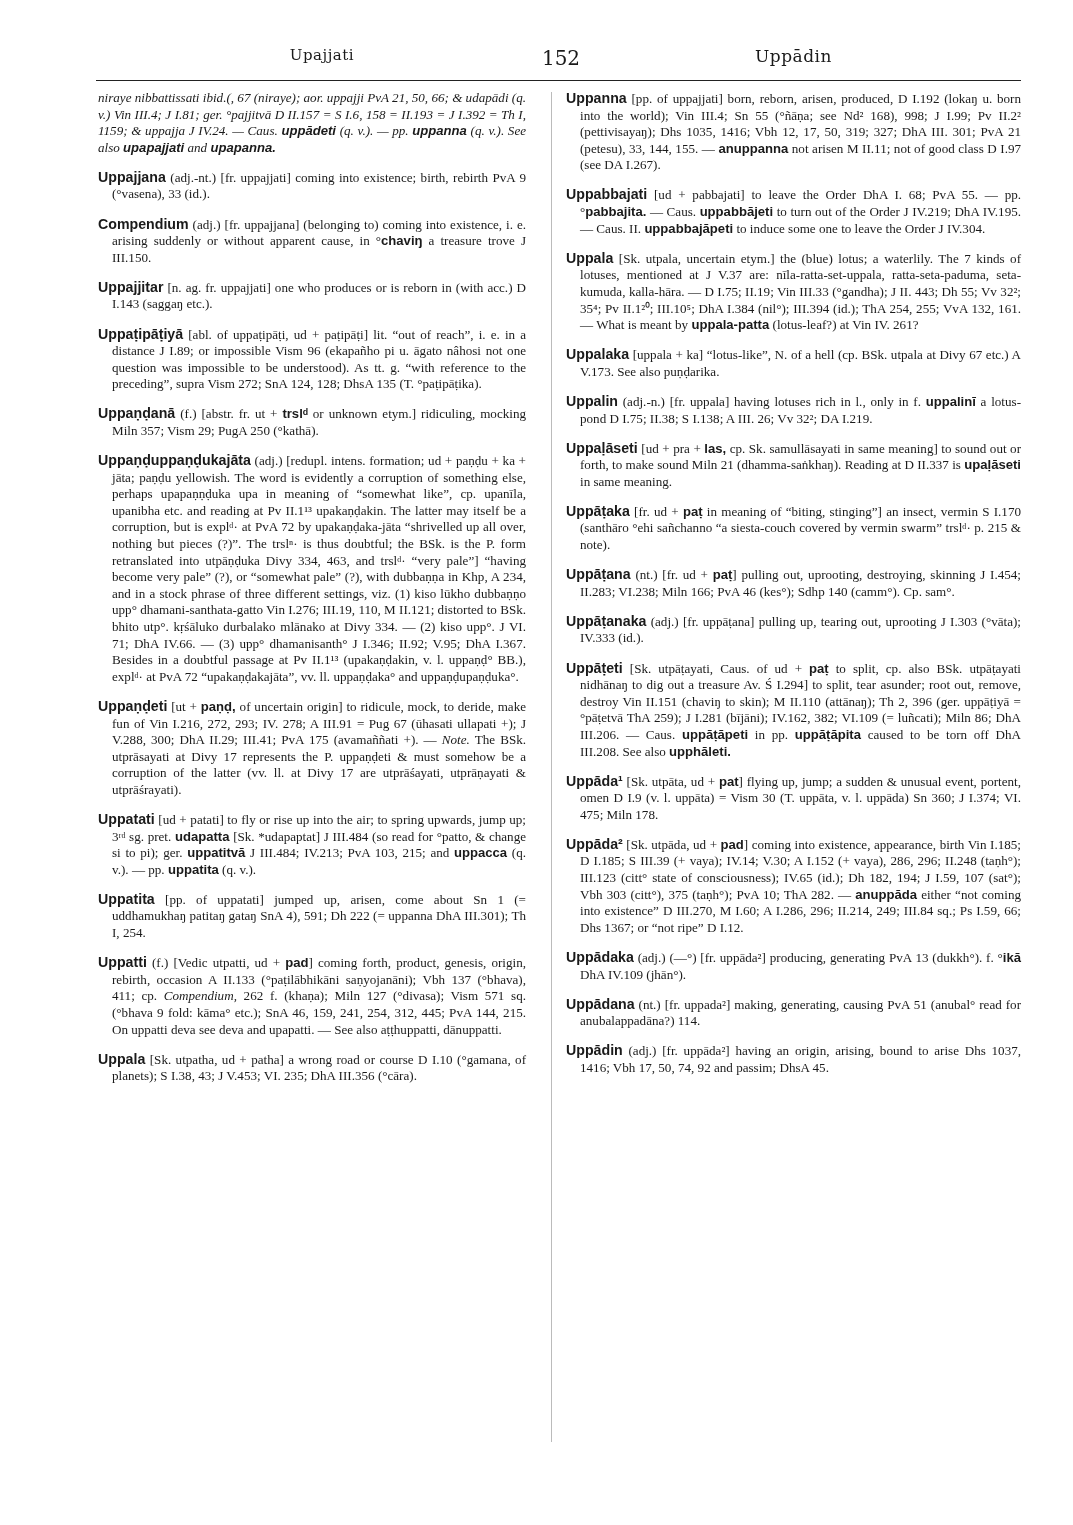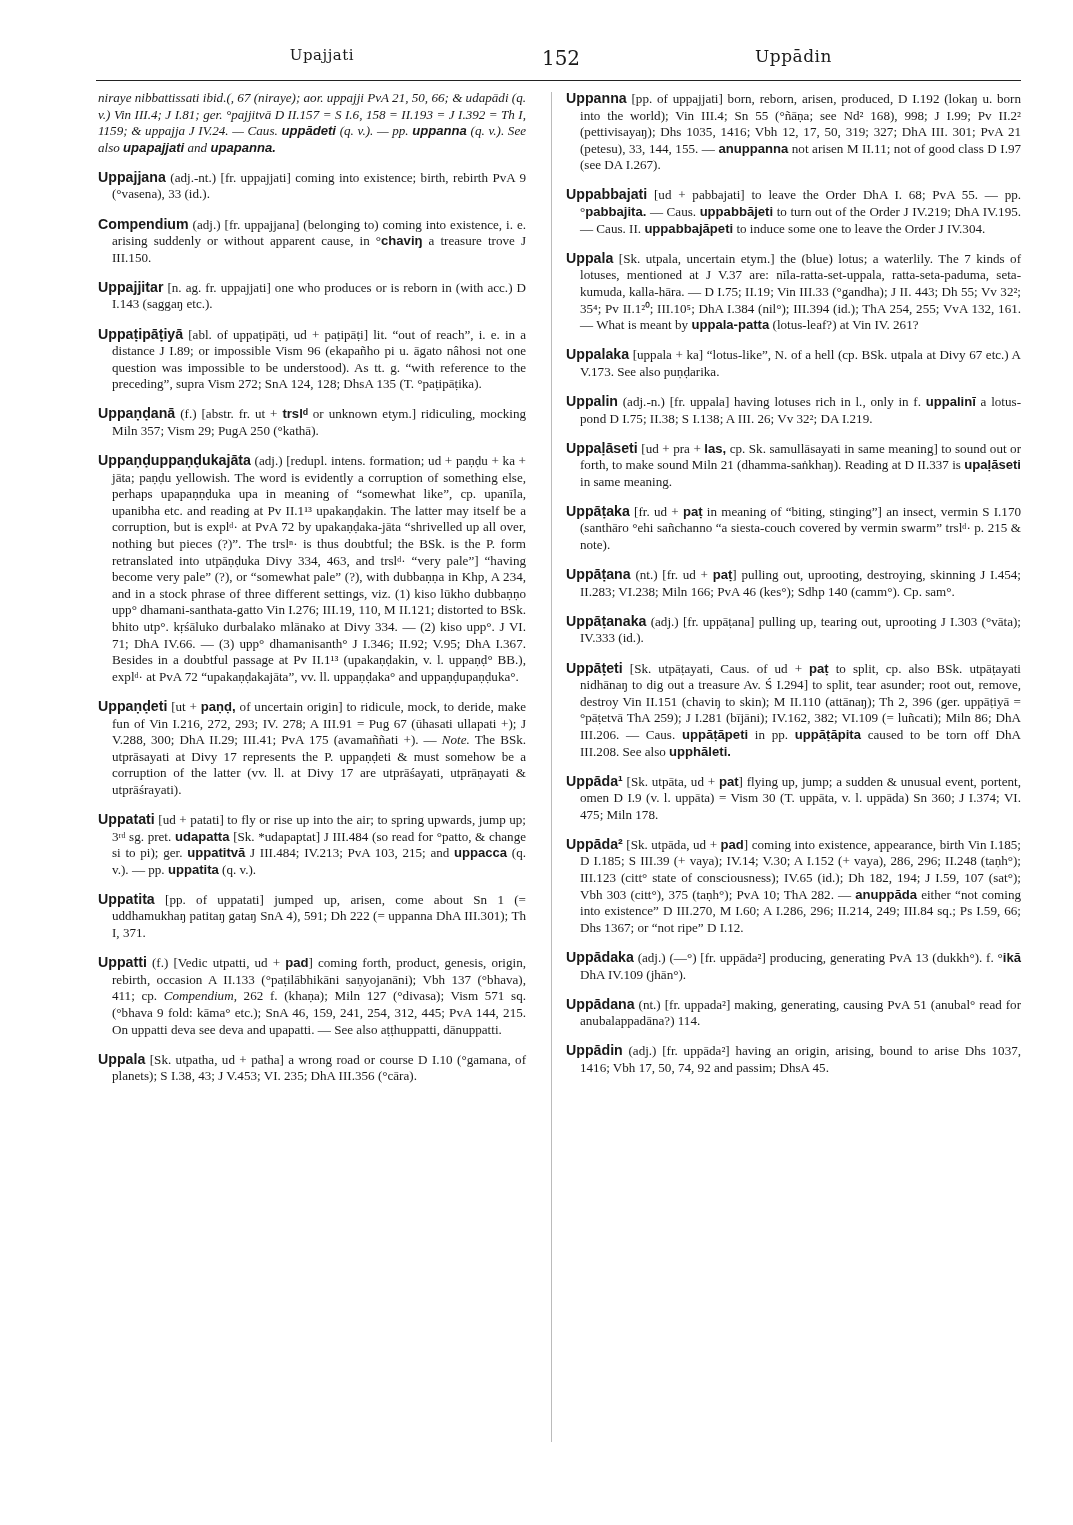--- a/index.html
+++ b/index.html
@@ -34,21 +34,21 @@
   <div class="col col-left" id="col-left">
       <p class="entry cont"><span>niraye nibbattissati ibid.(, 67 (niraye); aor. uppajji PvA 21, 50, 66; &amp; udapādi (q. v.) Vin III.4; J I.81; ger. °pajjitvā D II.157 = S I.6, 158 = II.193 = J I.392 = Th I, 1159; &amp; uppajja J IV.24. — Caus. </span><span class="b">uppādeti</span><span> (q. v.). — pp. </span><span class="b">uppanna</span><span> (q. v.). See also </span><span class="b">upapajjati</span><span> and </span><span class="b">upapanna.</span></p>
       <p class="entry"><span class="hw">Uppajjana</span><span> (adj.-nt.) [fr. uppajjati] coming into existence; birth, rebirth PvA 9 (°vasena), 33 (id.).</span></p>
       <p class="entry"><span class="hw">Compendium</span><span> (adj.) [fr. uppajjana] (belonging to) coming into existence, i. e. arising suddenly or without apparent cause, in °</span><span class="b">chaviŋ</span><span> a treasure trove J III.150.</span></p>
       <p class="entry"><span class="hw">Uppajjitar</span><span> [n. ag. fr. uppajjati] one who produces or is reborn in (with acc.) D I.143 (saggaŋ etc.).</span></p>
       <p class="entry"><span class="hw">Uppaṭipāṭiyā</span><span> [abl. of uppaṭipāṭi, ud + paṭipāṭi] lit. “out of reach”, i. e. in a distance J I.89; or impossible Vism 96 (ekapañho pi u. āgato nâhosi not one question was impossible to be understood). As tt. g. “with reference to the preceding”, supra Vism 272; SnA 124, 128; DhsA 135 (T. °paṭipāṭika).</span></p>
       <p class="entry"><span class="hw">Uppaṇḍanā</span><span> (f.) [abstr. fr. ut + </span><span class="b">trslᵈ</span><span> or unknown etym.] ridiculing, mocking Miln 357; Vism 29; PugA 250 (°kathā).</span></p>
       <p class="entry"><span class="hw">Uppaṇḍuppaṇḍukajāta</span><span> (adj.) [redupl. intens. formation; ud + paṇḍu + ka + jāta; paṇḍu yellowish. The word is evidently a corruption of something else, perhaps upapaṇṇḍuka upa in meaning of “somewhat like”, cp. upanīla, upanibha etc. and reading at Pv II.1¹³ upakaṇḍakin. The latter may itself be a corruption, but is explᵈ· at PvA 72 by upakaṇḍaka-jāta “shrivelled up all over, nothing but pieces (?)”. The trslⁿ· is thus doubtful; the BSk. is the P. form retranslated into utpāṇḍuka Divy 334, 463, and trslᵈ· “very pale”] “having become very pale” (?), or “somewhat pale” (?), with dubbaṇṇa in Khp, A 234, and in a stock phrase of three different settings, viz. (1) kiso lūkho dubbaṇṇo upp° dhamani-santhata-gatto Vin I.276; III.19, 110, M II.121; distorted to BSk. bhito utp°. kṛśāluko durbalako mlānako at Divy 334. — (2) kiso upp°. J VI. 71; DhA IV.66. — (3) upp° dhamanisanth° J I.346; II.92; V.95; DhA I.367. Besides in a doubtful passage at Pv II.1¹³ (upakaṇḍakin, v. l. uppaṇḍ° BB.), explᵈ· at PvA 72 “upakaṇḍakajāta”, vv. ll. uppaṇḍaka° and uppaṇḍupaṇḍuka°.</span></p>
       <p class="entry"><span class="hw">Uppaṇḍeti</span><span> [ut + </span><span class="b">paṇḍ,</span><span> of uncertain origin] to ridicule, mock, to deride, make fun of Vin I.216, 272, 293; IV. 278; A III.91 = Pug 67 (ūhasati ullapati +); J V.288, 300; DhA II.29; III.41; PvA 175 (avamaññati +). — </span><span class="i">Note.</span><span> The BSk. utprāsayati at Divy 17 represents the P. uppaṇḍeti &amp; must somehow be a corruption of the latter (vv. ll. at Divy 17 are utprāśayati, utprāṇayati &amp; utprāśrayati).</span></p>
       <p class="entry"><span class="hw">Uppatati</span><span> [ud + patati] to fly or rise up into the air; to spring upwards, jump up; 3ʳᵈ sg. pret. </span><span class="b">udapatta</span><span> [Sk. *udapaptat] J III.484 (so read for °patto, &amp; change si to pi); ger. </span><span class="b">uppatitvā</span><span> J III.484; IV.213; PvA 103, 215; and </span><span class="b">uppacca</span><span> (q. v.). — pp. </span><span class="b">uppatita</span><span> (q. v.).</span></p>
-      <p class="entry"><span class="hw">Uppatita</span><span> [pp. of uppatati] jumped up, arisen, come about Sn 1 (= uddhamukhaŋ patitaŋ gataŋ SnA 4), 591; Dh 222 (= uppanna DhA III.301); Th I, 371.</span></p>
+      <p class="entry"><span class="hw">Uppatita</span><span> [pp. of uppatati] jumped up, arisen, come about Sn 1 (= uddhamukhaŋ patitaŋ gataŋ SnA 4), 591; Dh 222 (= uppanna DhA III.301); Th I, 254.</span></p>
       <p class="entry"><span class="hw">Uppatti</span><span> (f.) [Vedic utpatti, ud + </span><span class="b">pad</span><span>] coming forth, product, genesis, origin, rebirth, occasion A II.133 (°paṭilābhikāni saṇyojanāni); Vbh 137 (°bhava), 411; cp. </span><span class="i">Compendium,</span><span> 262 f. (khaṇa); Miln 127 (°divasa); Vism 571 sq. (°bhava 9 fold: kāma° etc.); SnA 46, 159, 241, 254, 312, 445; PvA 144, 215. On uppatti deva see deva and upapatti. — See also aṭṭhuppatti, dānuppatti.</span></p>
       <p class="entry"><span class="hw">Uppala</span><span> [Sk. utpatha, ud + patha] a wrong road or course D I.10 (°gamana, of planets); S I.38, 43; J V.453; VI. 235; DhA III.356 (°cāra).</span></p>
     </div>
   <div class="divider"></div>
   <div class="col col-right" id="col-right">
       <p class="entry"><span class="hw">Uppanna</span><span> [pp. of uppajjati] born, reborn, arisen, produced, D I.192 (lokaŋ u. born into the world); Vin III.4; Sn 55 (°ñāṇa; see Nd² 168), 998; J I.99; Pv II.2² (pettivisayaŋ); Dhs 1035, 1416; Vbh 12, 17, 50, 319; 327; DhA III. 301; PvA 21 (petesu), 33, 144, 155. — </span><span class="b">anuppanna</span><span> not arisen M II.11; not of good class D I.97 (see DA I.267).</span></p>
       <p class="entry"><span class="hw">Uppabbajati</span><span> [ud + pabbajati] to leave the Order DhA I. 68; PvA 55. — pp. °</span><span class="b">pabbajita.</span><span> — Caus. </span><span class="b">uppabbājeti</span><span> to turn out of the Order J IV.219; DhA IV.195. — Caus. II. </span><span class="b">uppabbajāpeti</span><span> to induce some one to leave the Order J IV.304.</span></p>
       <p class="entry"><span class="hw">Uppala</span><span> [Sk. utpala, uncertain etym.] the (blue) lotus; a waterlily. The 7 kinds of lotuses, mentioned at J V.37 are: nīla-ratta-set-uppala, ratta-seta-paduma, seta-kumuda, kalla-hāra. — D I.75; II.19; Vin III.33 (°gandha); J II. 443; Dh 55; Vv 32²; 35⁴; Pv II.1²⁰; III.10⁵; DhA I.384 (nil°); III.394 (id.); ThA 254, 255; VvA 132, 161. — What is meant by </span><span class="b">uppala-patta</span><span> (lotus-leaf?) at Vin IV. 261?</span></p>
       <p class="entry"><span class="hw">Uppalaka</span><span> [uppala + ka] “lotus-like”, N. of a hell (cp. BSk. utpala at Divy 67 etc.) A V.173. See also puṇḍarika.</span></p>
       <p class="entry"><span class="hw">Uppalin</span><span> (adj.-n.) [fr. uppala] having lotuses rich in l., only in f. </span><span class="b">uppalinī</span><span> a lotus-pond D I.75; II.38; S I.138; A III. 26; Vv 32²; DA I.219.</span></p>

